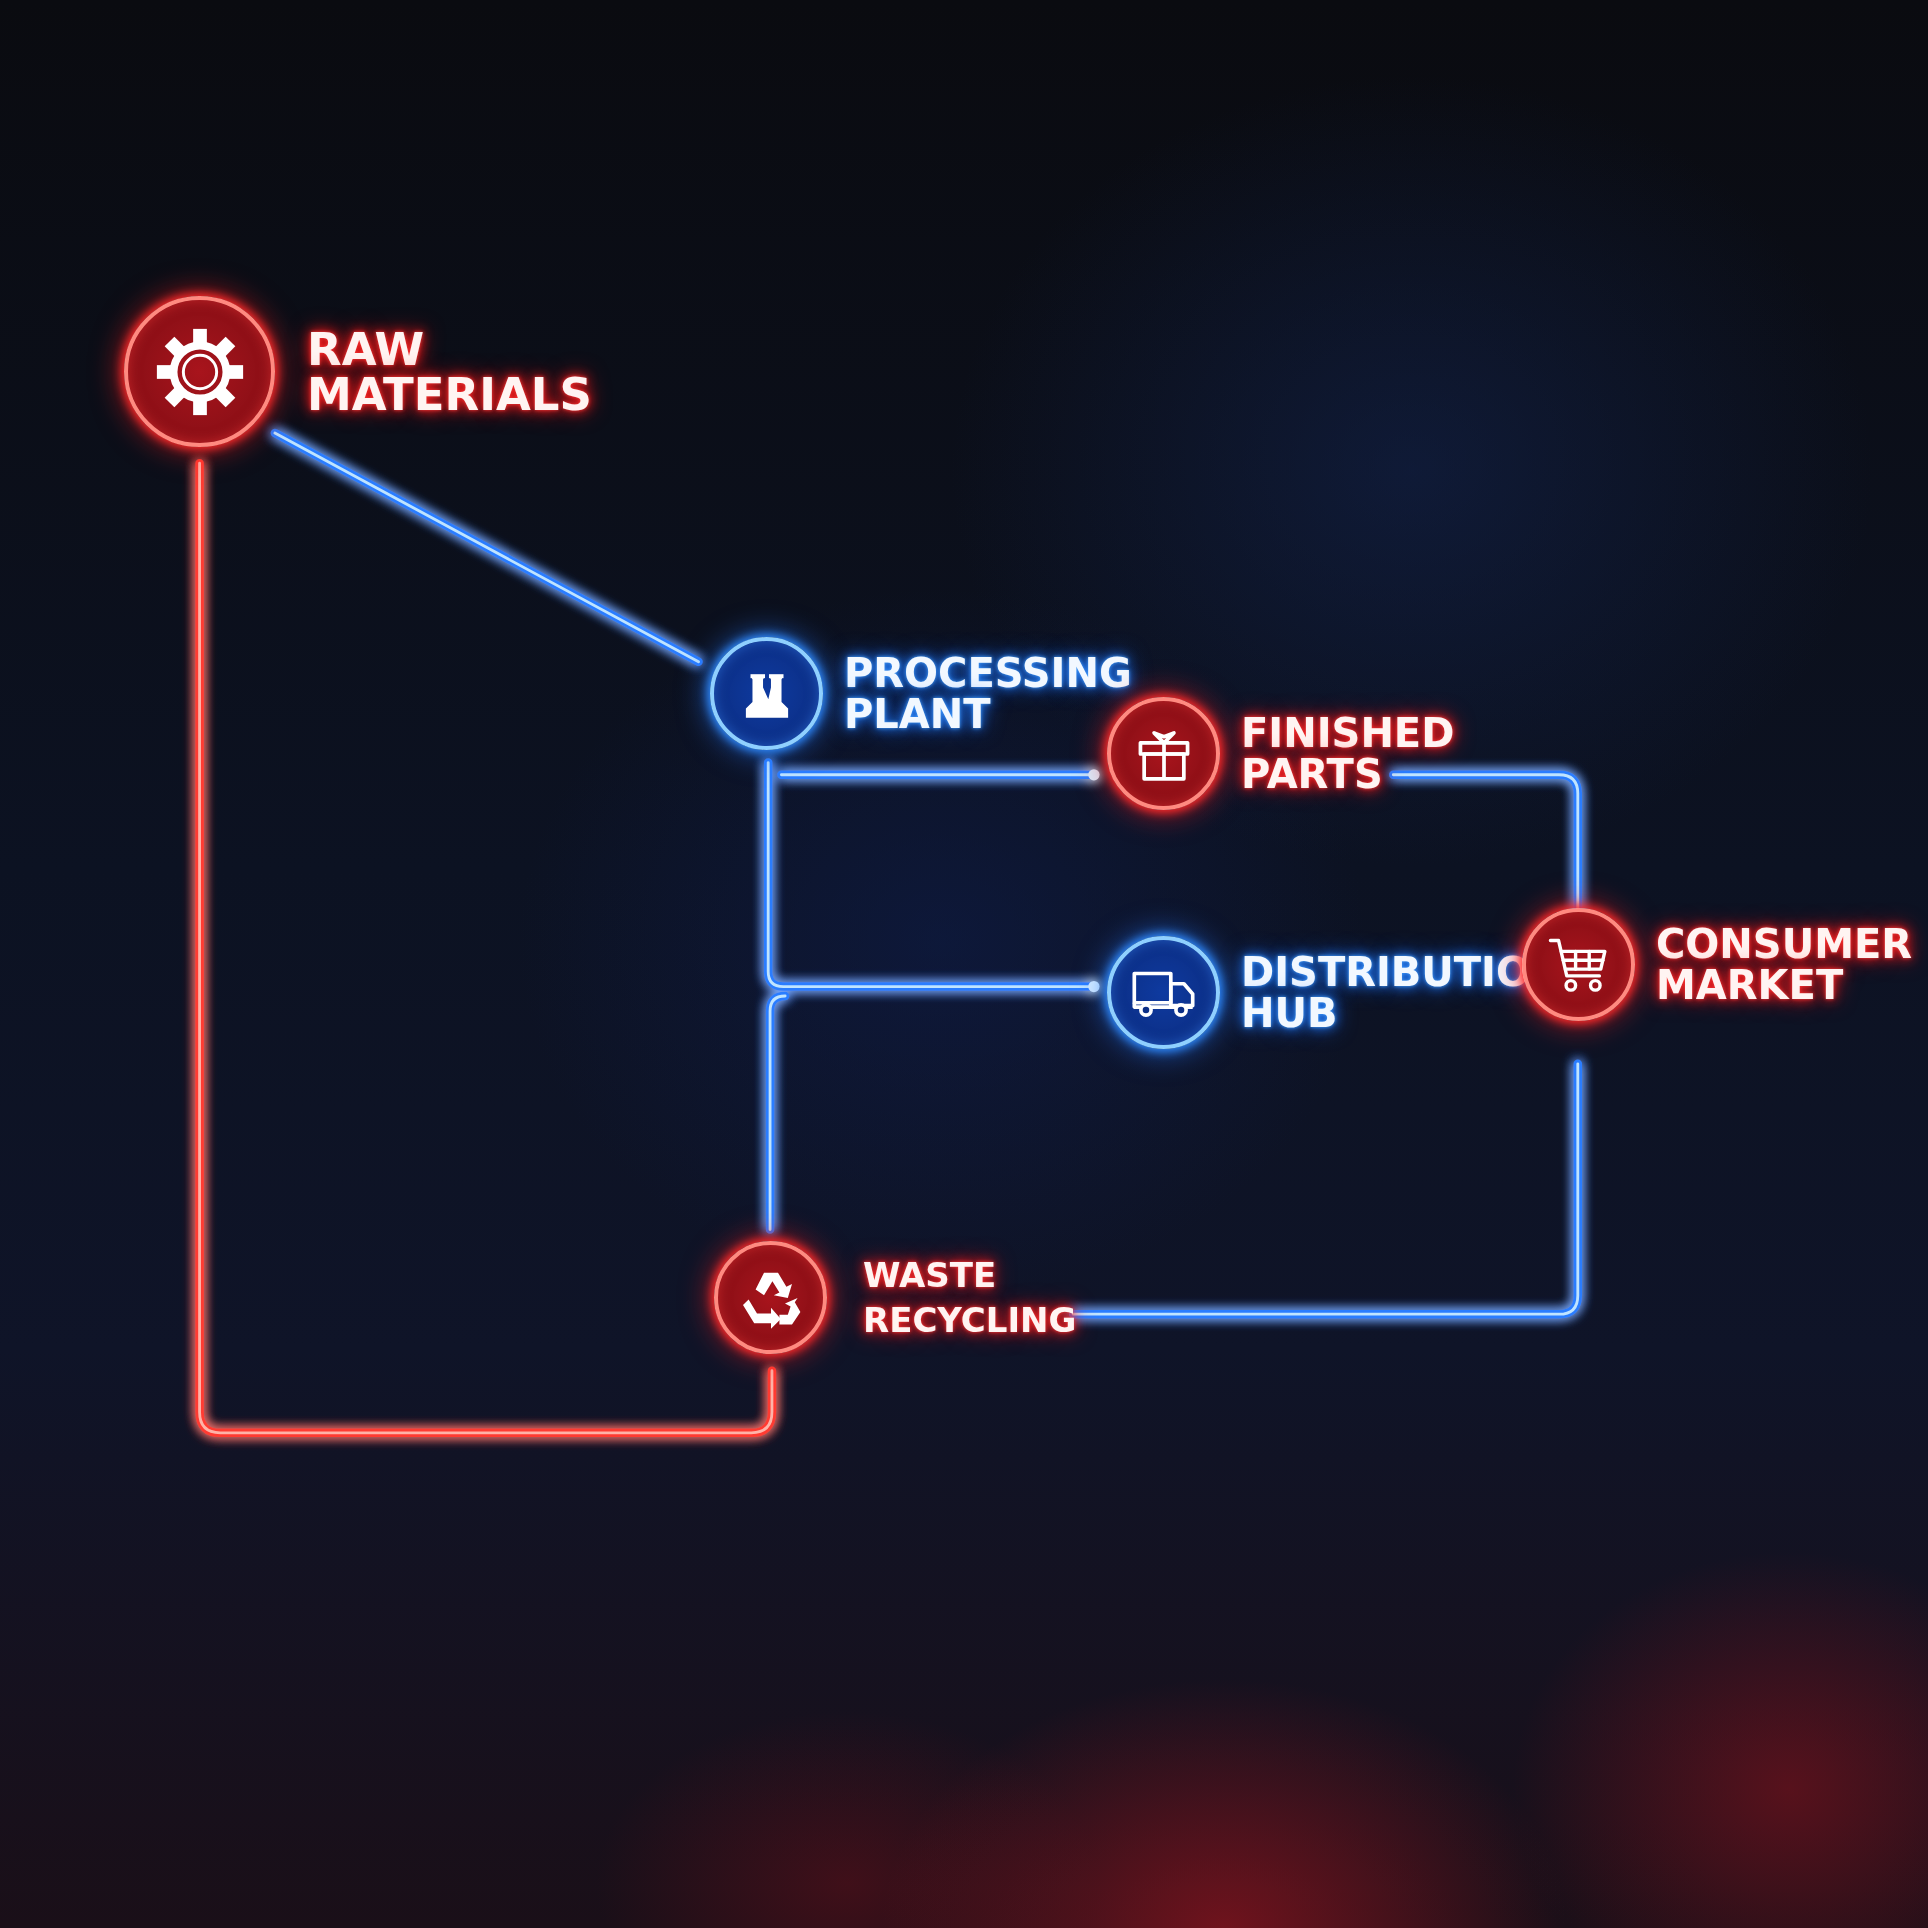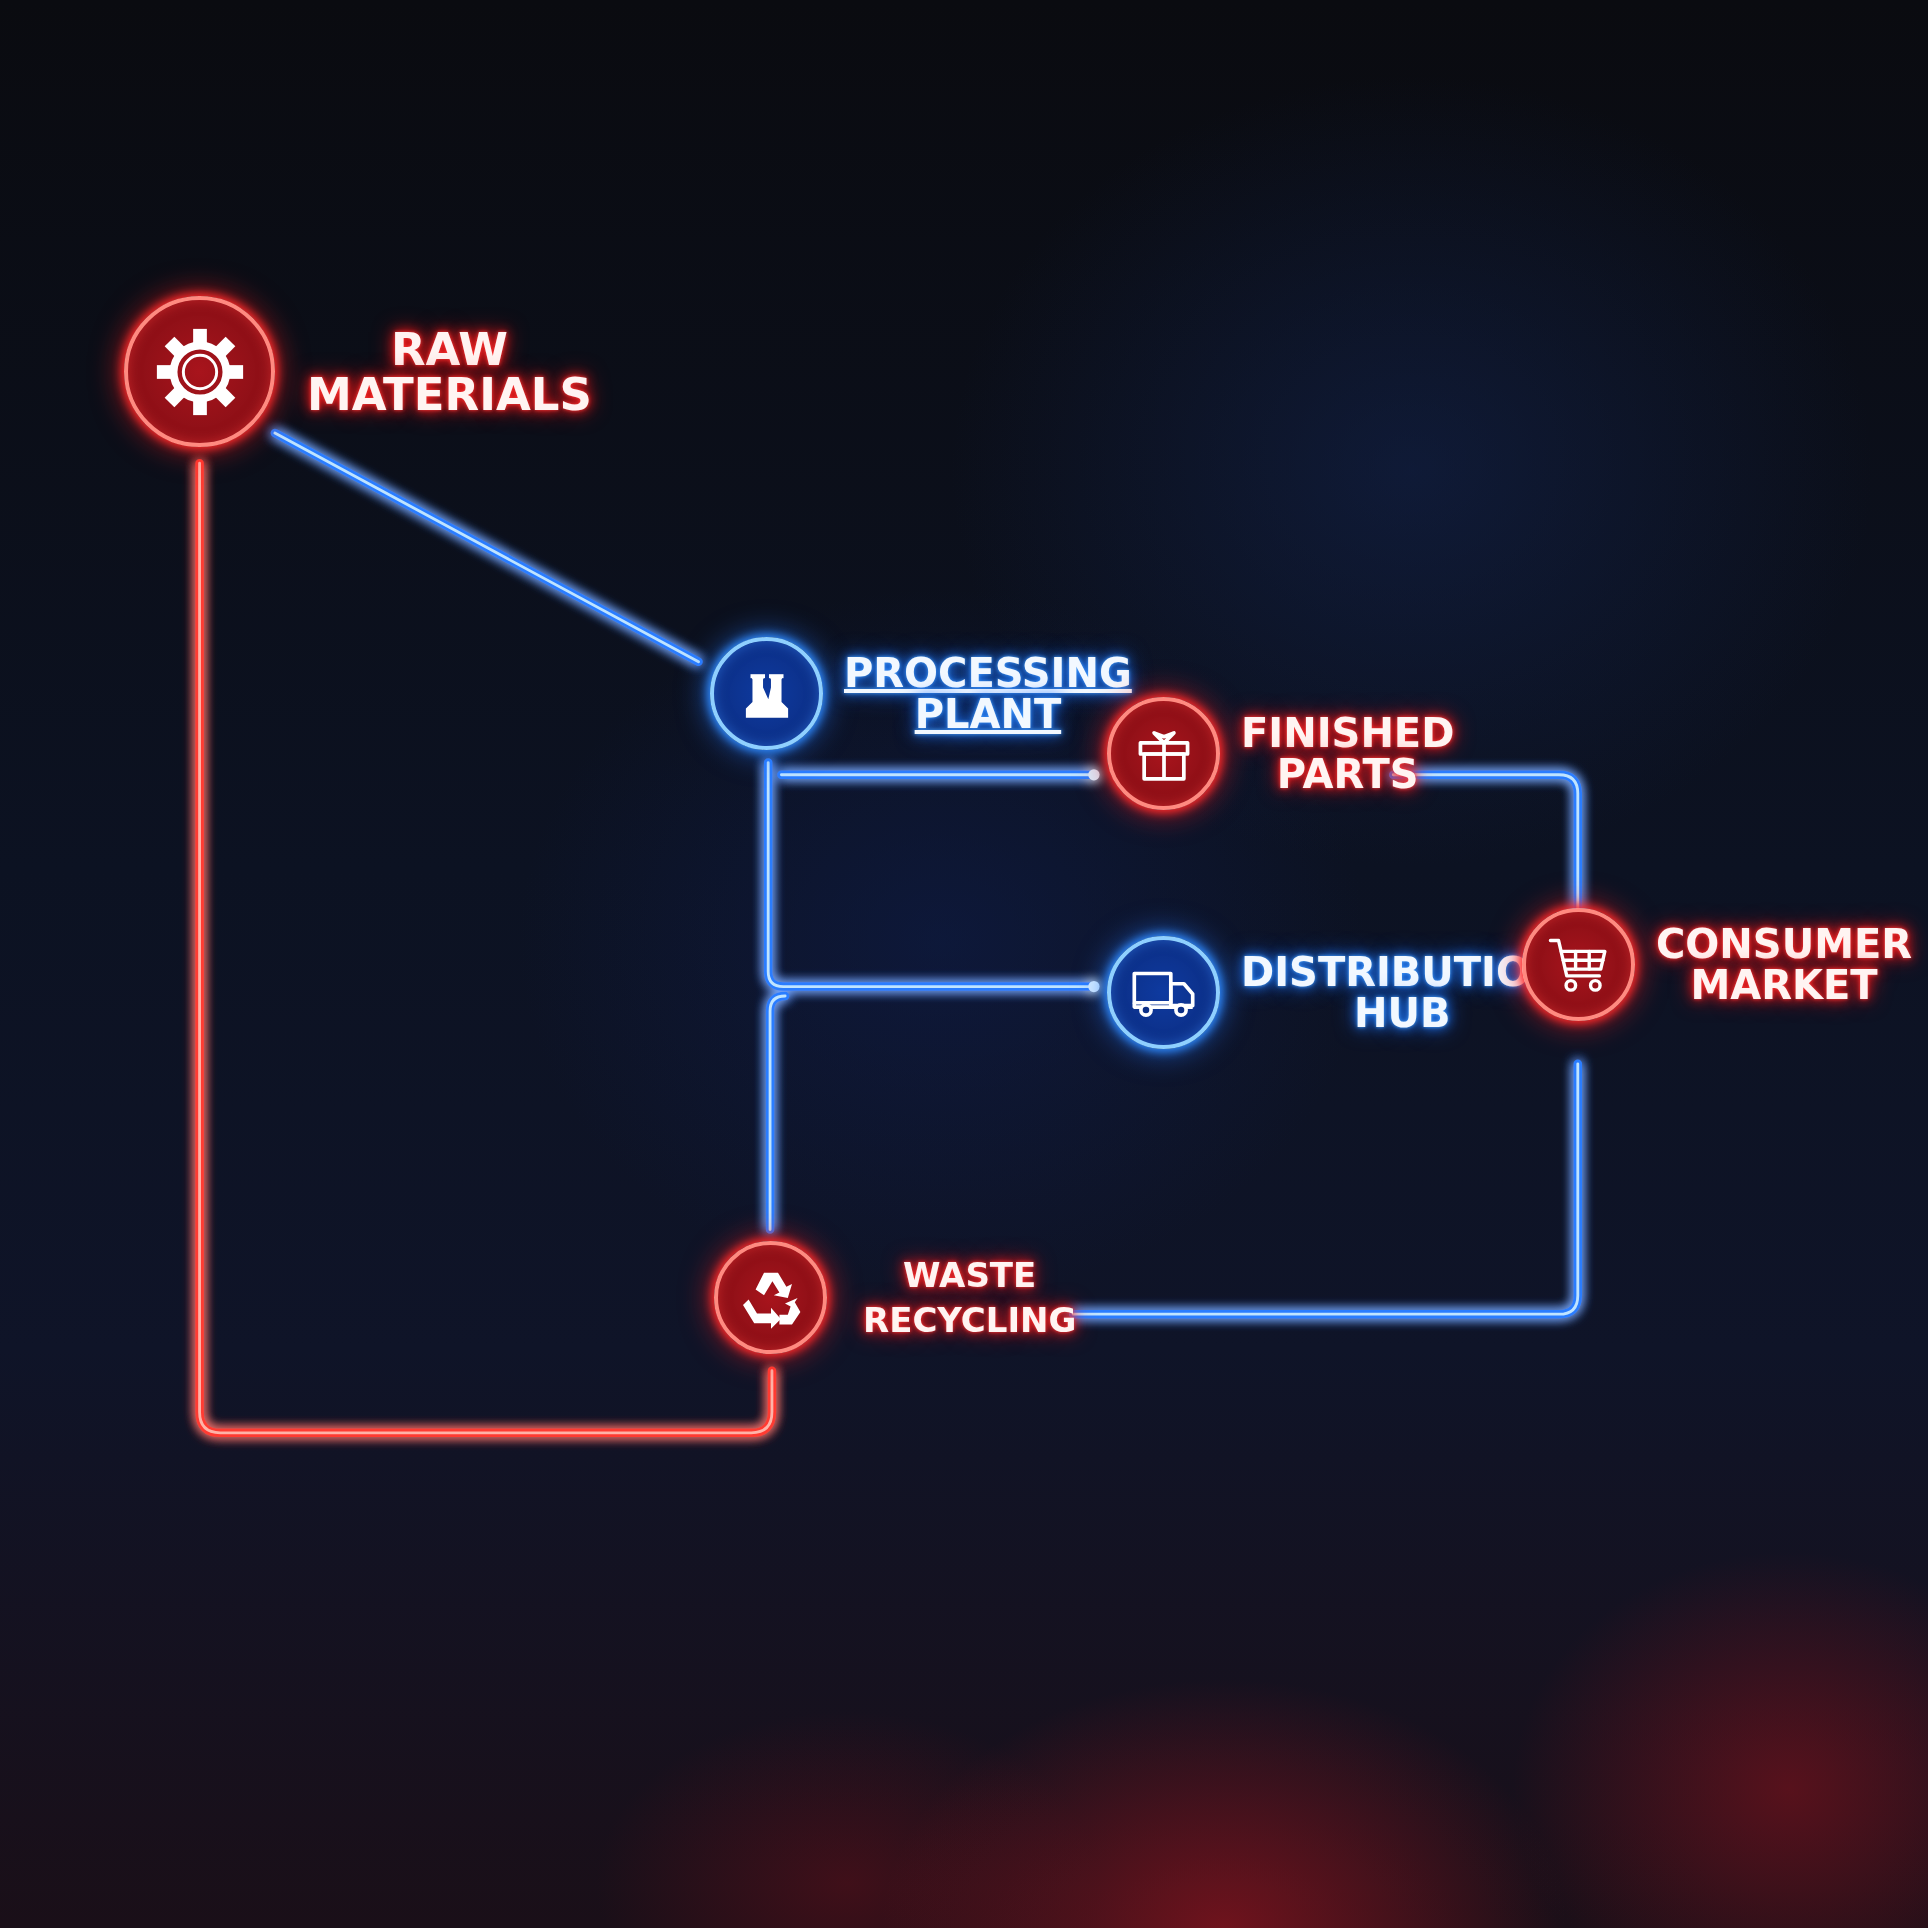--- a/index.html
+++ b/index.html
@@ -29,21 +29,21 @@
     background: radial-gradient(circle, #a8141c 0%, #8a0f16 70%, #6a0c12 100%);
     box-shadow: 0 0 9.4px 2.8px #ff2a2a, 0 0 28px 5.6px rgba(255,30,30,0.55), inset 0 0 13px rgba(255,60,60,0.5);
   }
   .ring.blue {
     border: 4.7px solid #8fd0ff;
     background: radial-gradient(circle, #0e3aa0 0%, #0c2f86 70%, #0a2670 100%);
     box-shadow: 0 0 9.4px 2.8px #2f8bff, 0 0 28px 5.6px rgba(40,120,255,0.55), inset 0 0 13px rgba(60,140,255,0.5);
   }
   .label {
     margin-left: 28px; font-weight: bold; font-size: 45px; line-height: 45px;
-    letter-spacing: 0px; color: #fff4f2; text-transform: uppercase; text-align: center;
+    letter-spacing: 0px; color: #fff4f2; text-transform: uppercase;
   }
   .label.red { text-shadow: 0 0 3.8px #ff3b3b, 0 0 11.3px #ff1a1a, 0 0 22.6px rgba(255,20,20,0.8); }
   .label.blue { text-shadow: 0 0 3.8px #4aa3ff, 0 0 11.3px #1f7bff, 0 0 22.6px rgba(30,110,255,0.8); color: #f2f8ff; }
   .label span { display: block; }
 </style>
 </head>
 <body>
 
 <div class="bg"></div>
 
@@ -123,21 +123,21 @@
 </div>
 
 <div class="node" style="left:710px; top:637px;">
   <div class="ring blue" style="width:113px;height:113px;">
     <svg width="66" height="66" viewBox="0 0 100 100">
       <path d="M18 86 L18 72 L28 62 L28 28 L26 24 L46 24 L44 28 L44 40 L52 58 L56 40 L56 28 L54 24 L74 24 L72 28 L72 62 L82 72 L82 86 Z" fill="#fff"></path>
       <rect x="25" y="20" width="22" height="6" fill="#fff"></rect>
       <rect x="53" y="20" width="22" height="6" fill="#fff"></rect>
     </svg>
   </div>
-  <div class="label blue" style="margin-left:21px; font-size:40px; line-height:41px;text-decoration:underline;">
+  <div class="label blue" style="margin-left:21px; font-size:40px; line-height:41px;">
     <span>PROCESSING</span>
     <span>PLANT</span>
   </div>
 </div>
 
 <div class="node" style="left:1107px; top:697px;">
   <div class="ring red" style="width:113px;height:113px;">
     <svg width="62" height="62" viewBox="0 0 100 100">
       <g fill="none" stroke="#fff" stroke-width="6" stroke-linejoin="round">
         <rect x="12" y="32" width="76" height="18"></rect>

